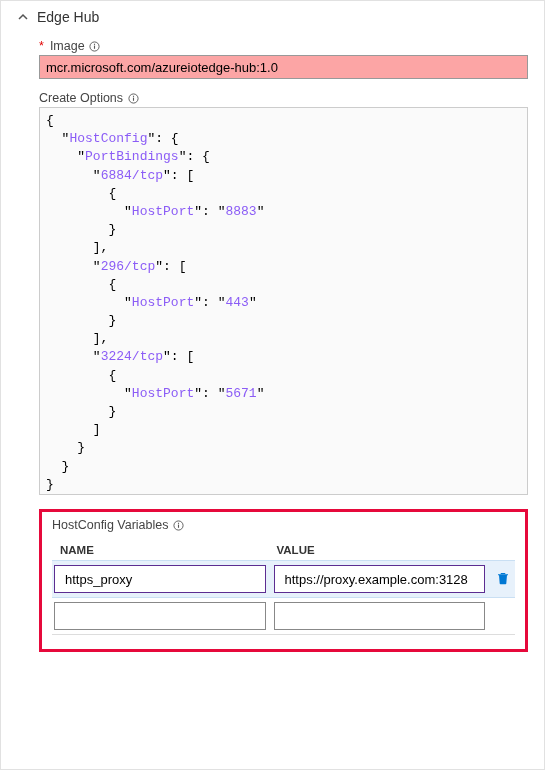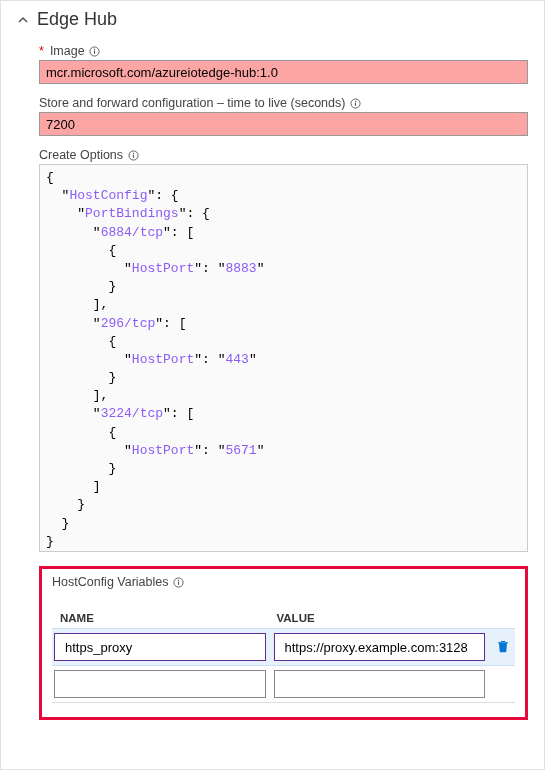--- a/index.html
+++ b/index.html
@@ -25,21 +25,21 @@
     margin-bottom: 14px;
   }
   .chev {
     width: 12px;
     height: 12px;
     display: inline-flex;
     align-items: center;
     justify-content: center;
   }
   .header-title {
-    font-size: 18px;
+    font-size: 14px;
     font-weight: 400;
     color: #333;
   }
   .form-area {
     padding-left: 22px;
   }
   .field-group { margin-bottom: 12px; }
   .label-row {
     display: flex;
     align-items: center;
@@ -81,21 +81,21 @@
   .j-punct { color: #000; }
   .j-key { color: #8b5cf6; }
   .j-str { color: #8b5cf6; }
   .env-section {
     margin-top: 14px;
     border: 3px solid #e6093b;
     padding: 6px 10px 14px 10px;
   }
   .env-table {
     width: 100%;
-    margin-top: 19px;
+    margin-top: 8px;
   }
   .env-head-row, .env-row {
     display: flex;
     align-items: center;
     gap: 8px;
     padding: 4px 2px;
   }
   .env-head-row .th {
     font-size: 11.5px;
     font-weight: 600;
@@ -155,33 +155,20 @@
           <svg width="11" height="11" viewBox="0 0 12 12">
               <circle cx="6" cy="6" r="5" stroke="#555" stroke-width="1" fill="none"></circle>
               <rect x="5.4" y="5" width="1.2" height="3.5" fill="#555"></rect>
               <rect x="5.4" y="3" width="1.2" height="1.2" fill="#555"></rect>
             </svg>
         </span>
       </div>
       <input class="text-input" value="mcr.microsoft.com/azureiotedge-hub:1.0" style="">
     </div>
 
-    <div class="field-group">
-      <div class="label-row">
-        <span>Store and forward configuration – time to live (seconds)</span>
-        <span class="info">
-          <svg width="11" height="11" viewBox="0 0 12 12">
-              <circle cx="6" cy="6" r="5" stroke="#555" stroke-width="1" fill="none"></circle>
-              <rect x="5.4" y="5" width="1.2" height="3.5" fill="#555"></rect>
-              <rect x="5.4" y="3" width="1.2" height="1.2" fill="#555"></rect>
-            </svg>
-        </span>
-      </div>
-      <input class="text-input" value="7200" style="">
-    </div>
 
     <div class="field-group">
       <div class="label-row">
         <span>Create Options</span>
         <span class="info">
           <svg width="11" height="11" viewBox="0 0 12 12">
               <circle cx="6" cy="6" r="5" stroke="#555" stroke-width="1" fill="none"></circle>
               <rect x="5.4" y="5" width="1.2" height="3.5" fill="#555"></rect>
               <rect x="5.4" y="3" width="1.2" height="1.2" fill="#555"></rect>
             </svg>

